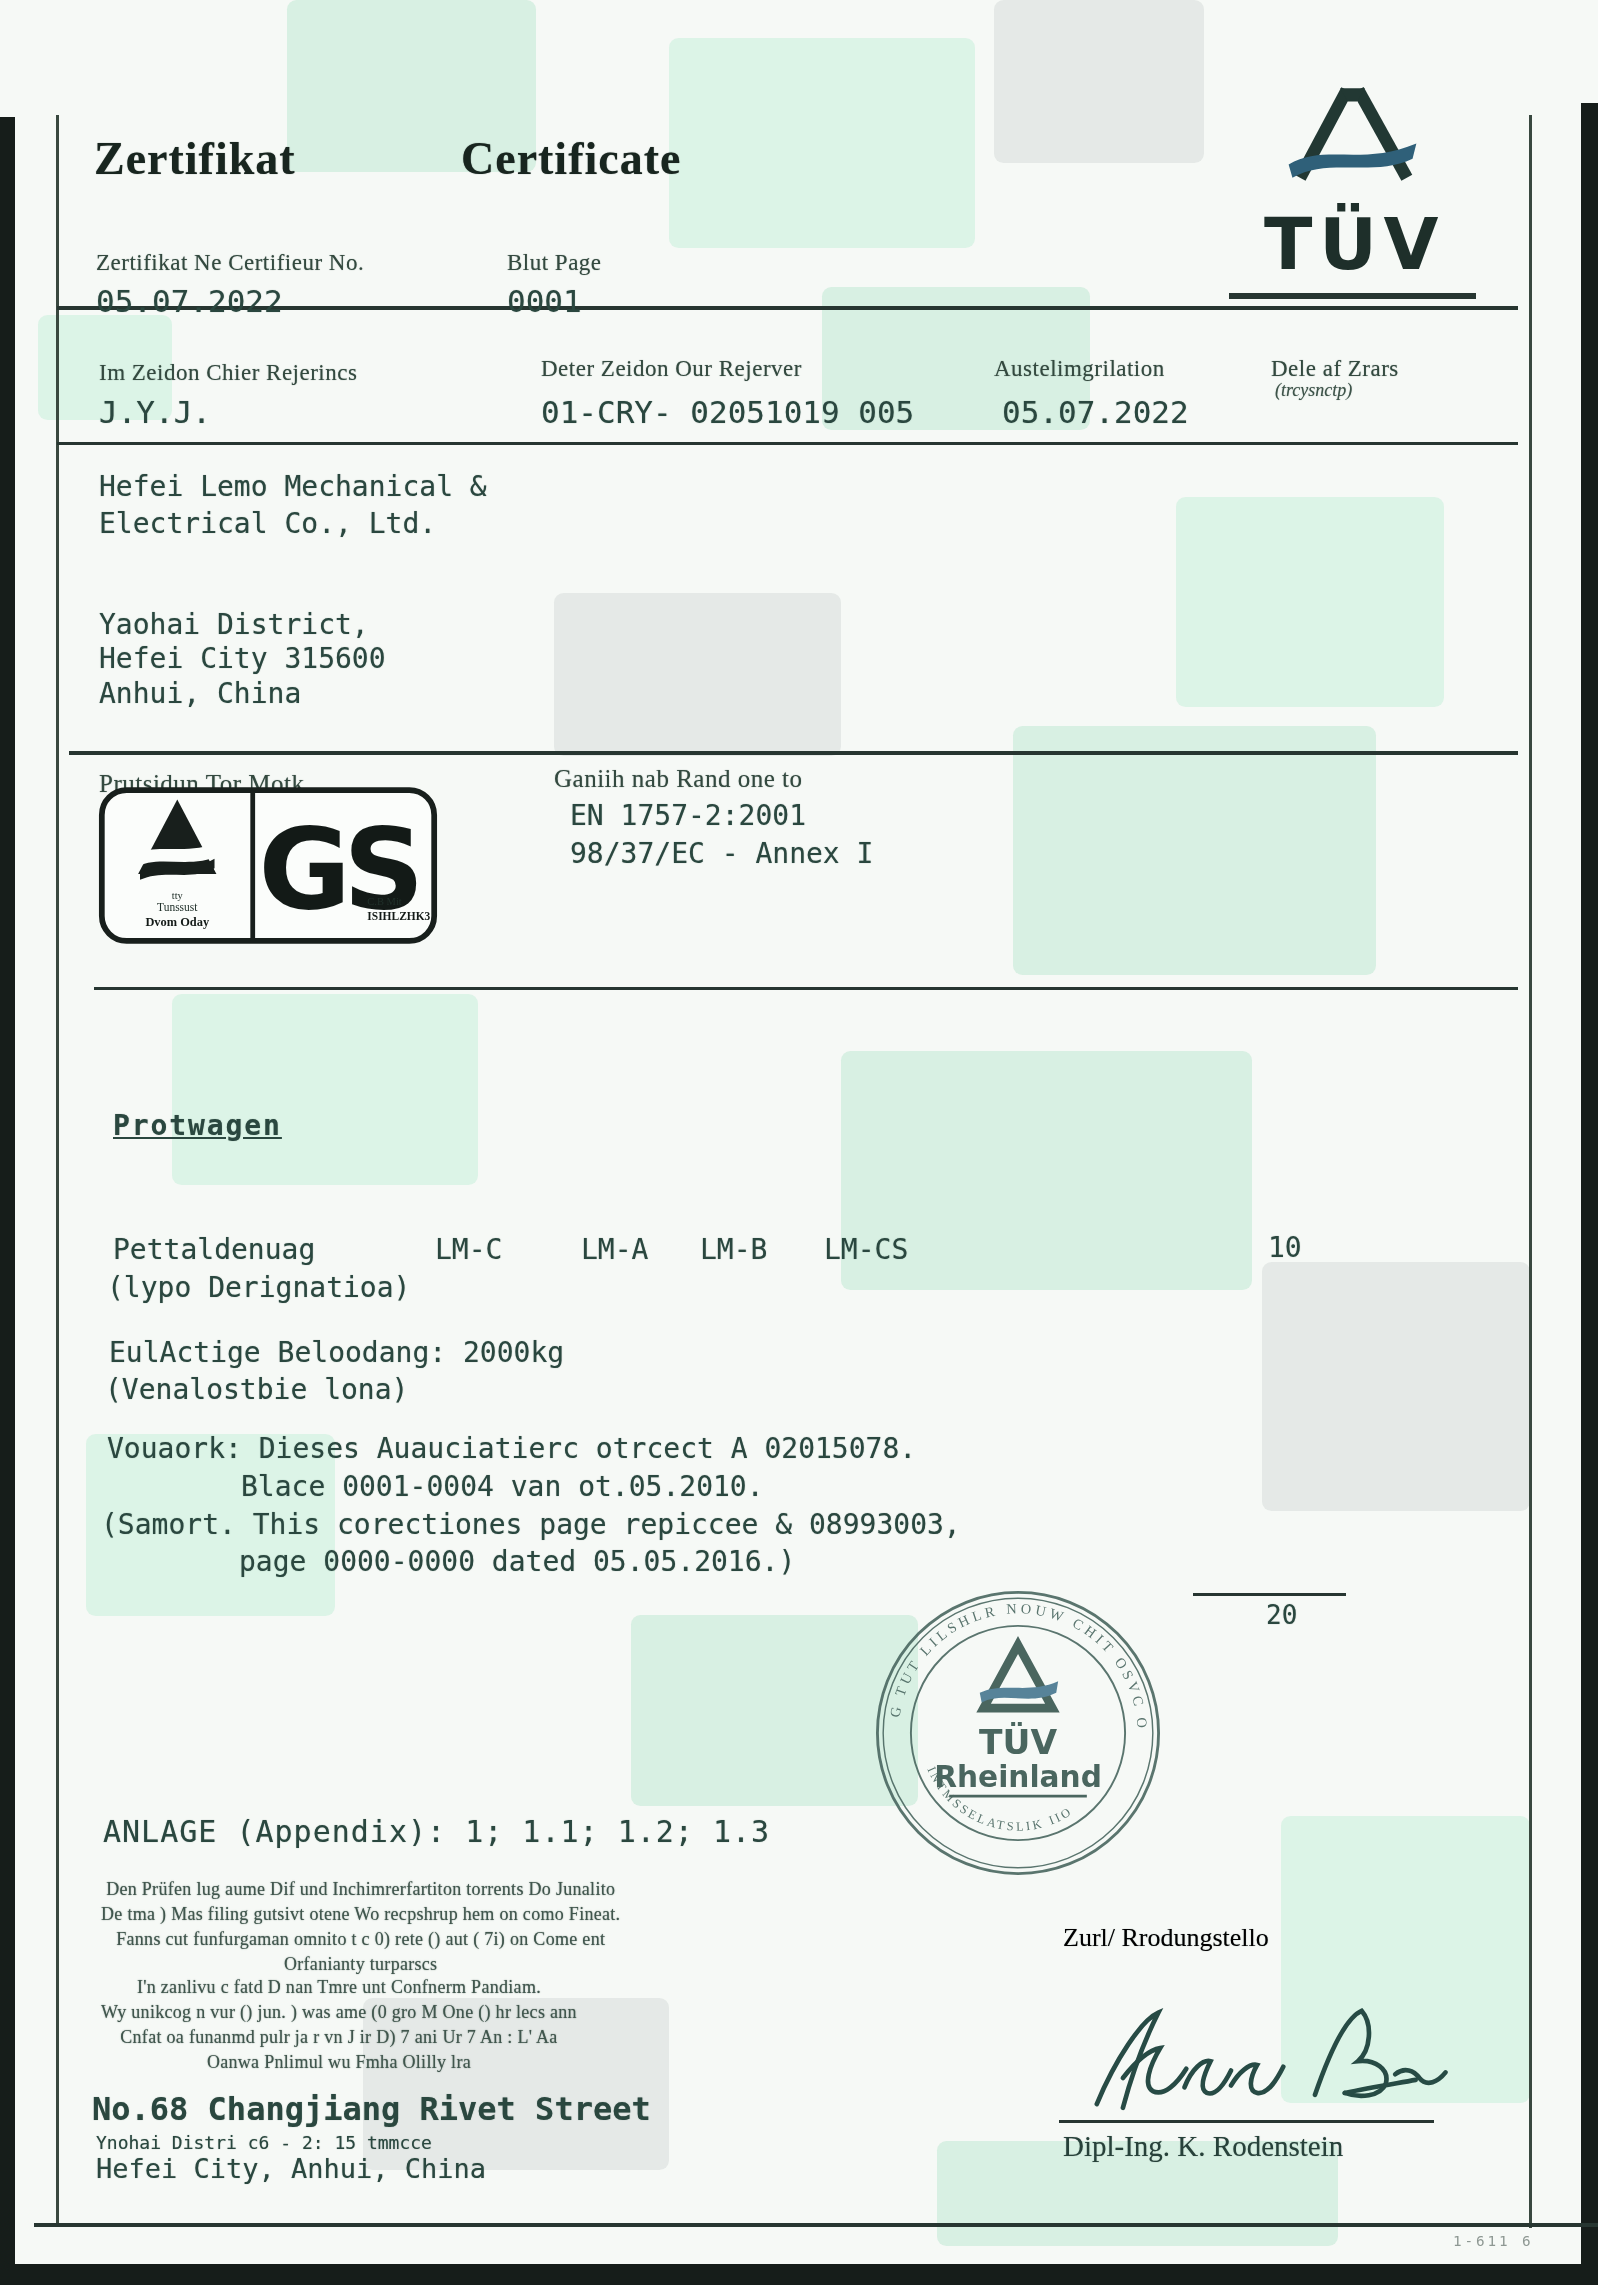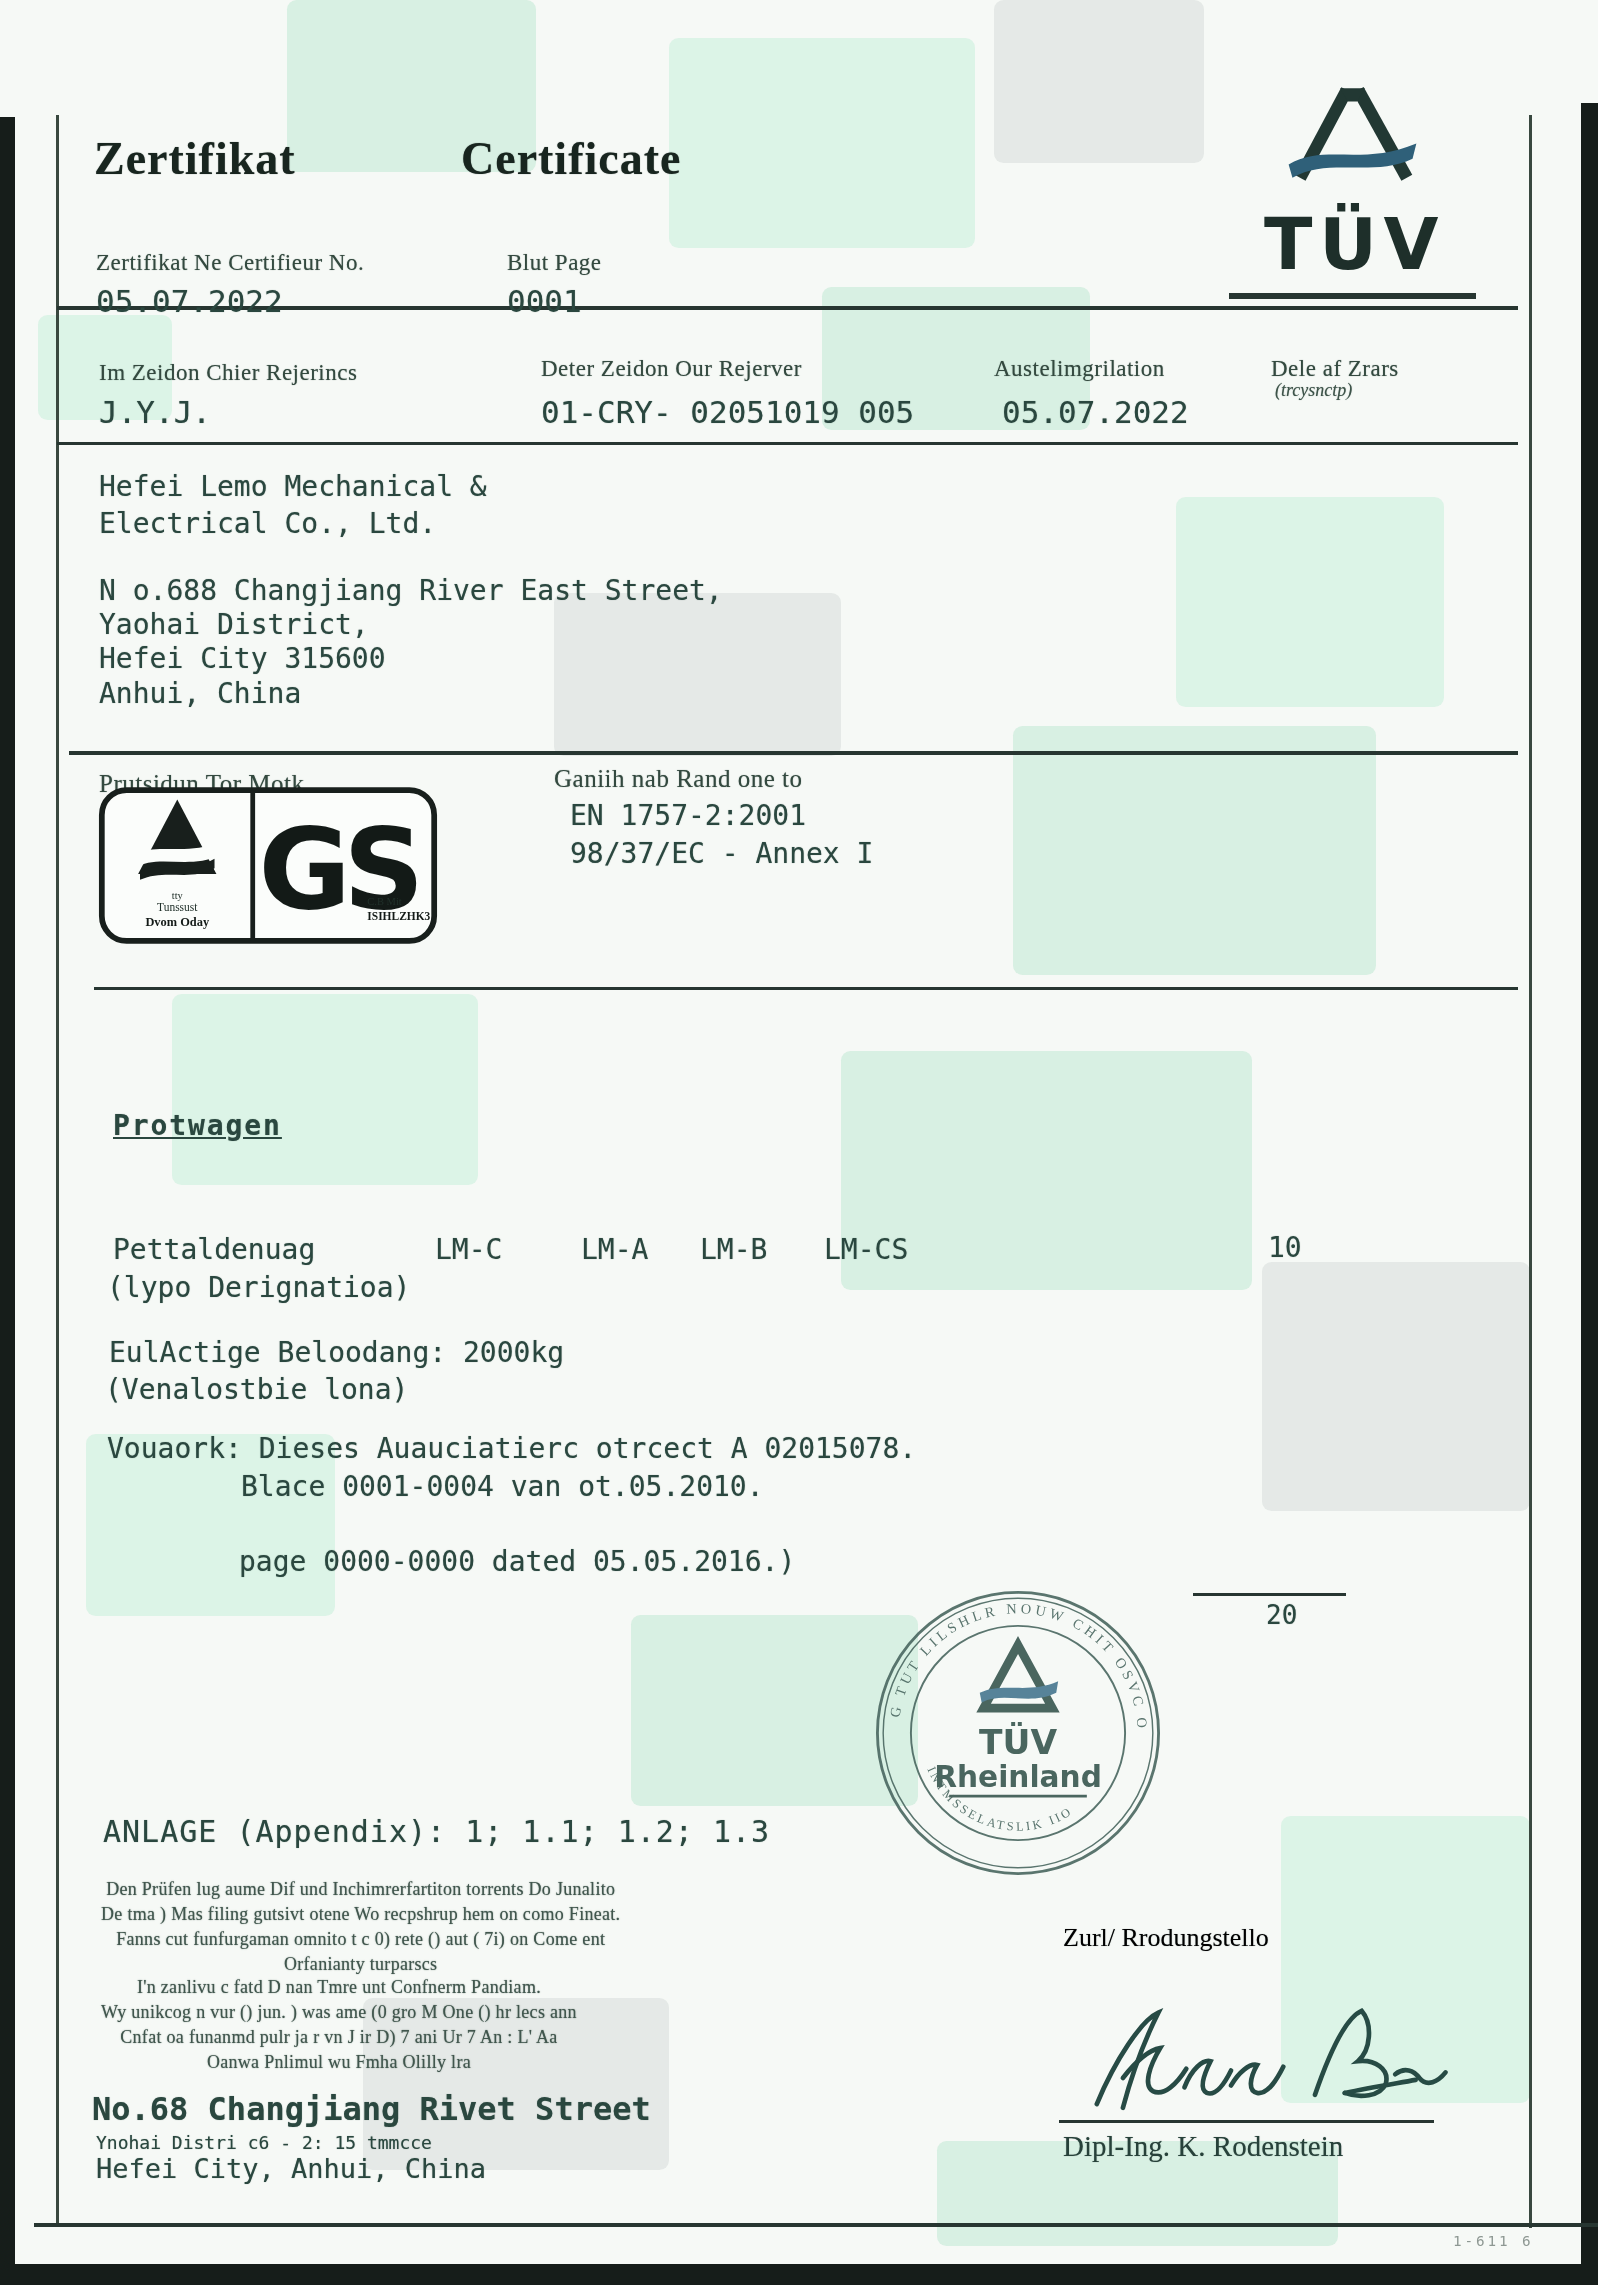--- a/index.html
+++ b/index.html
@@ -91,21 +91,20 @@
   <div class="abs z2 mono v32" style="left:99px;top:394px">J.Y.J.</div>
   <div class="abs z2 lbl" style="left:541px;top:356px">Deter Zeidon Our Rejerver</div>
   <div class="abs z2 mono v32" style="left:541px;top:394px">01-CRY- 02051019 005</div>
   <div class="abs z2 lbl" style="left:994px;top:356px">Austelimgrilation</div>
   <div class="abs z2 mono v32" style="left:1002px;top:394px">05.07.2022</div>
   <div class="abs z2 lbl" style="left:1271px;top:356px">Dele af Zrars</div>
   <div class="abs z2 lbl-it" style="left:1275px;top:380px">(trcysnctp)</div>
 
   <div class="abs z2 mono v29" style="left:99px;top:470px">Hefei Lemo Mechanical &amp;</div>
   <div class="abs z2 mono v29" style="left:99px;top:507px">Electrical Co., Ltd.</div>
-  <div class="abs z2 mono v29" style="left:99px;top:574px">N o.688 Changjiang River East Street,</div>
   <div class="abs z2 mono v29" style="left:99px;top:608px">Yaohai District,</div>
   <div class="abs z2 mono v29" style="left:99px;top:642px">Hefei City 315600</div>
   <div class="abs z2 mono v29" style="left:99px;top:677px">Anhui, China</div>
 
   <div class="abs z2 lbl" style="left:99px;top:770px;font-size:25px">Prutsidun Tor Motk</div>
 
   <div class="abs z2" style="left:98px;top:786px">
     <svg width="340" height="159" viewBox="0 0 356 166">
       <rect x="4" y="4" width="348" height="158" rx="26" fill="#fbfdfb" stroke="#181f1c" stroke-width="6"></rect>
       <line x1="162" y1="4" x2="162" y2="162" stroke="#181f1c" stroke-width="5"></line>
@@ -137,20 +136,21 @@
   <div class="abs z2 mono v29" style="left:581px;top:1233px">LM-A</div>
   <div class="abs z2 mono v29" style="left:700px;top:1233px">LM-B</div>
   <div class="abs z2 mono v29" style="left:824px;top:1233px">LM-CS</div>
   <div class="abs z2 mono v29" style="left:1268px;top:1231px">10</div>
 
   <div class="abs z2 mono v29" style="left:109px;top:1336px">EulActige Beloodang: 2000kg</div>
   <div class="abs z2 mono v29" style="left:105px;top:1373px">(Venalostbie lona)</div>
 
   <div class="abs z2 mono v29" style="left:107px;top:1432px">Vouaork: Dieses Auauciatierc otrcect A 02015078.</div>
   <div class="abs z2 mono v29" style="left:241px;top:1470px">Blace 0001-0004 van ot.05.2010.</div>
+  <div class="abs z2 mono v29" style="left:101px;top:1508px">(Samort. This corectiones page repiccee &amp; 08993003,</div>
   <div class="abs z2 mono v29" style="left:239px;top:1545px">page 0000-0000 dated 05.05.2016.)</div>
 
   <div class="rule" style="left:1193px;top:1593px;width:153px;height:2.9px"></div>
   <div class="abs z2 mono v27" style="left:1266px;top:1600px">20</div>
 
   <div class="abs" style="left:865px;top:1580px;z-index:2;opacity:.92">
     <svg width="306" height="306" viewBox="0 0 320 320">
       <g transform="translate(160,160)" fill="none" stroke="#4d6a63">
         <circle r="147" stroke-width="3"></circle>
         <circle r="141" stroke-width="1.5"></circle>

